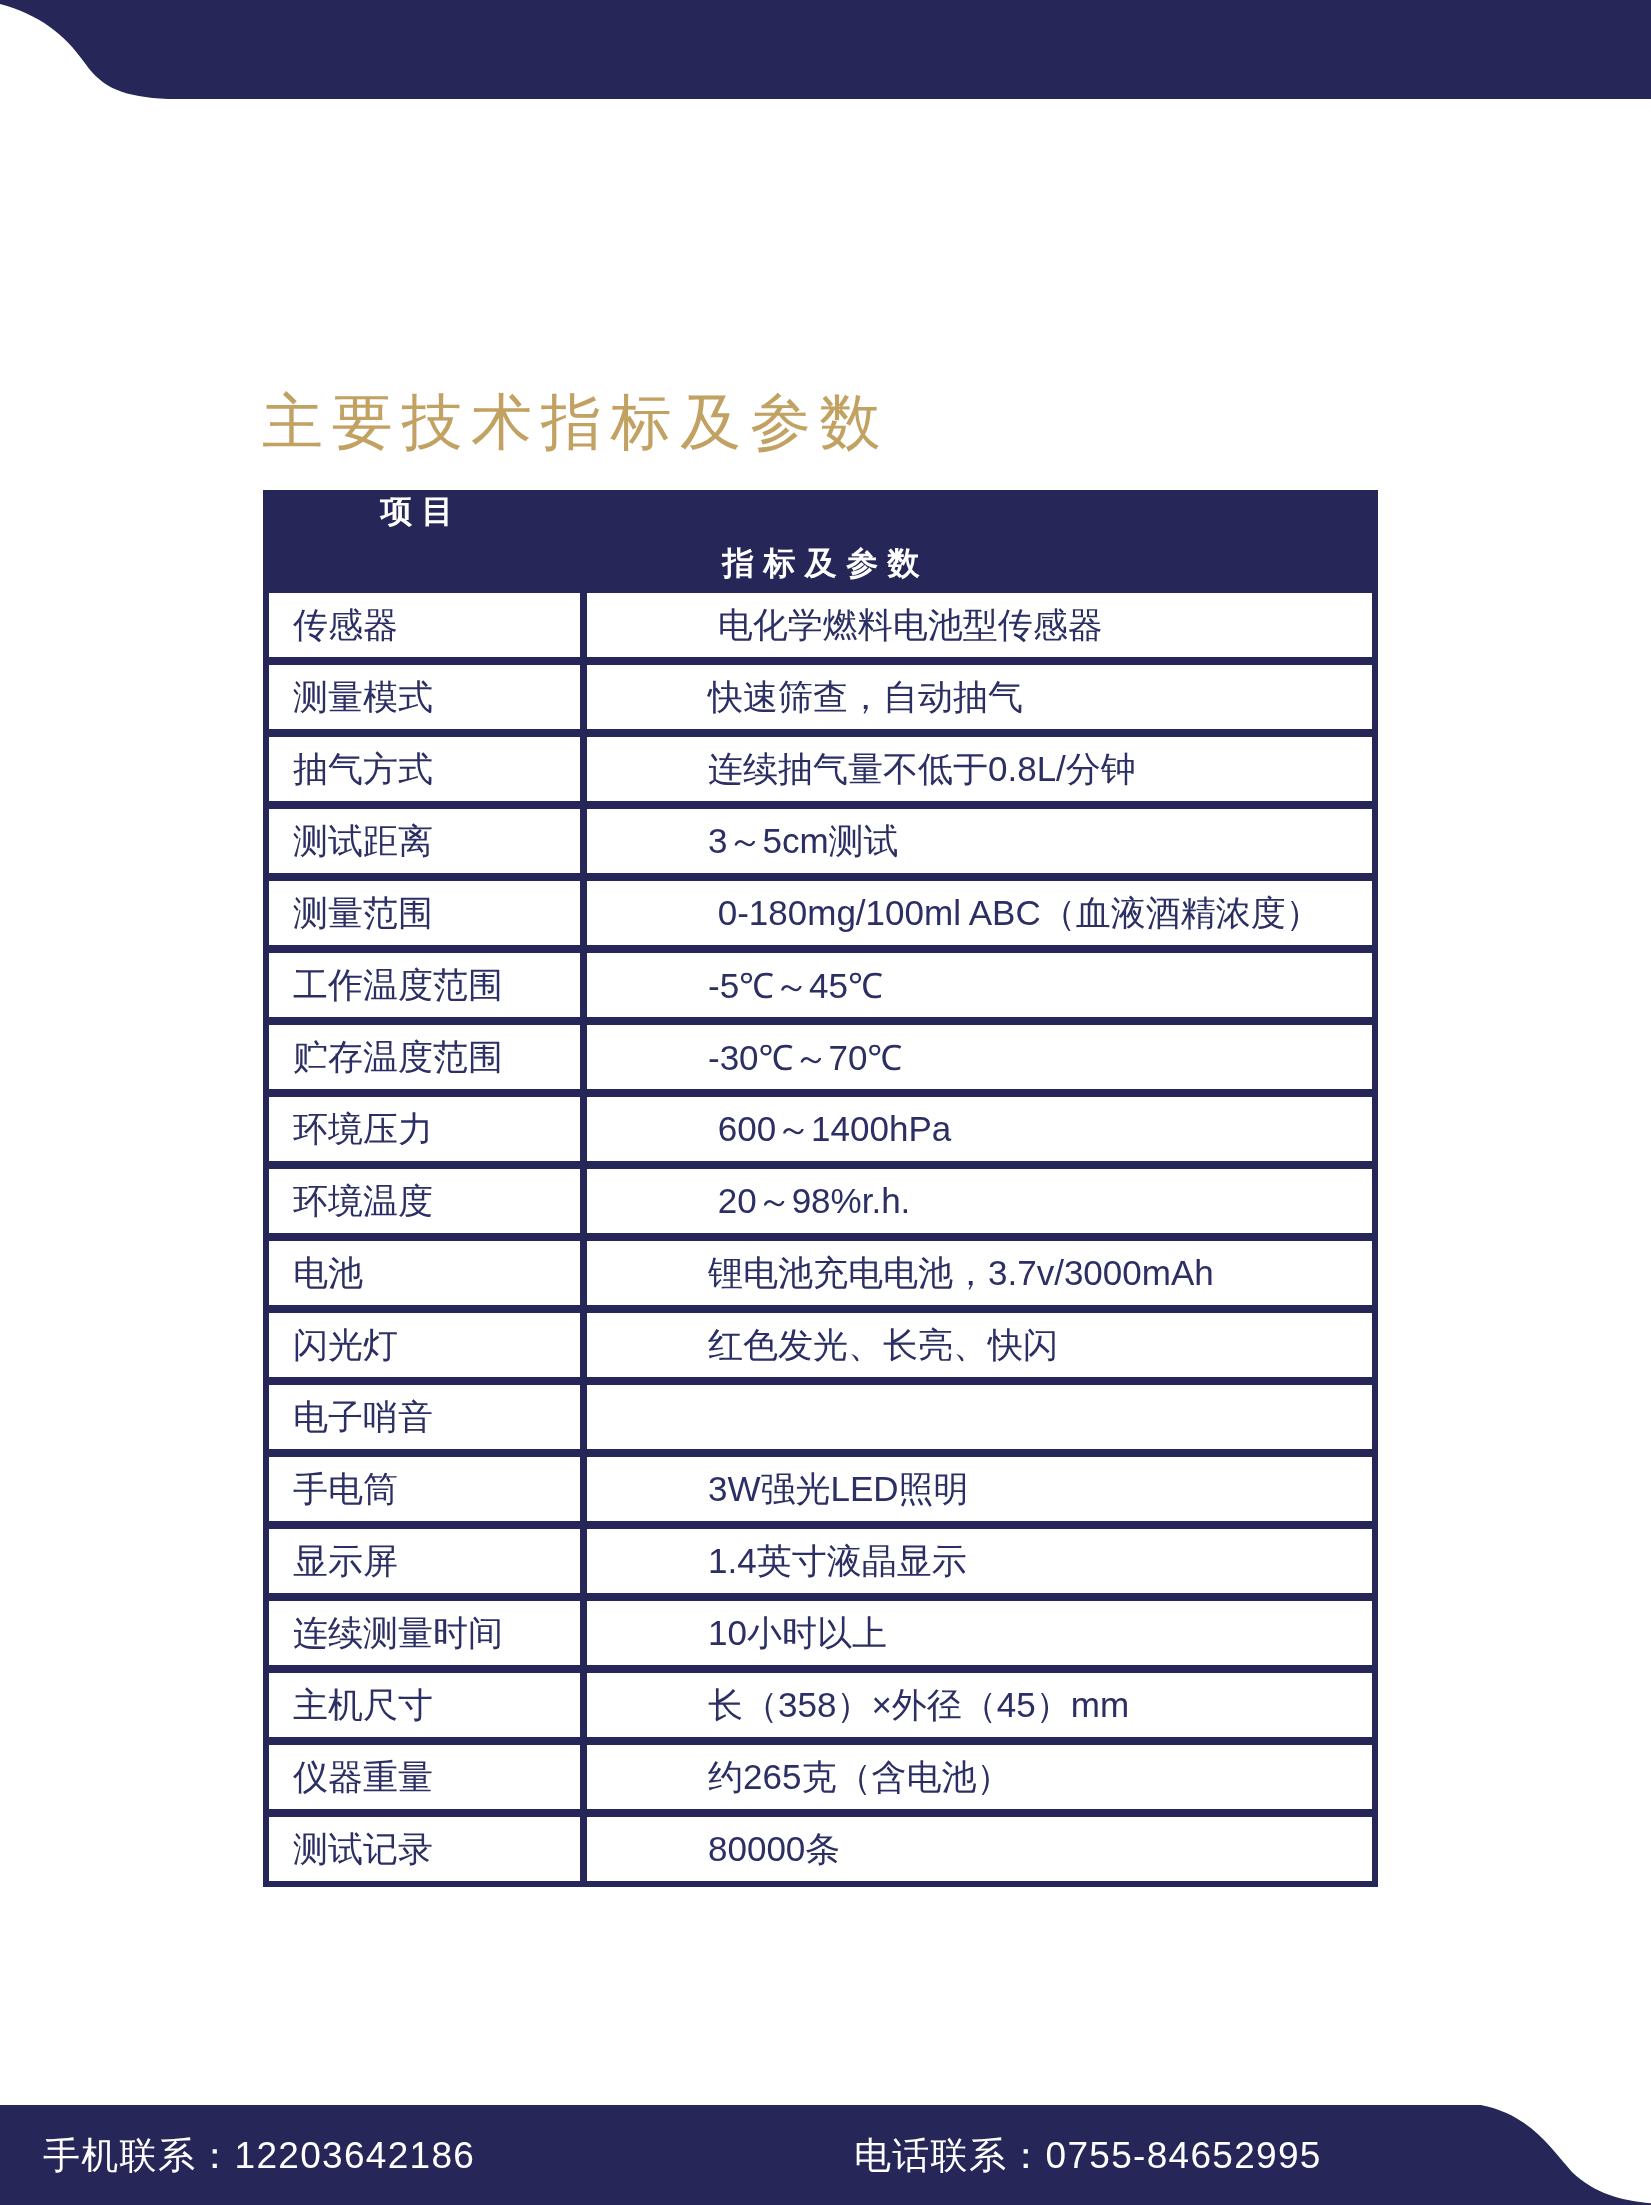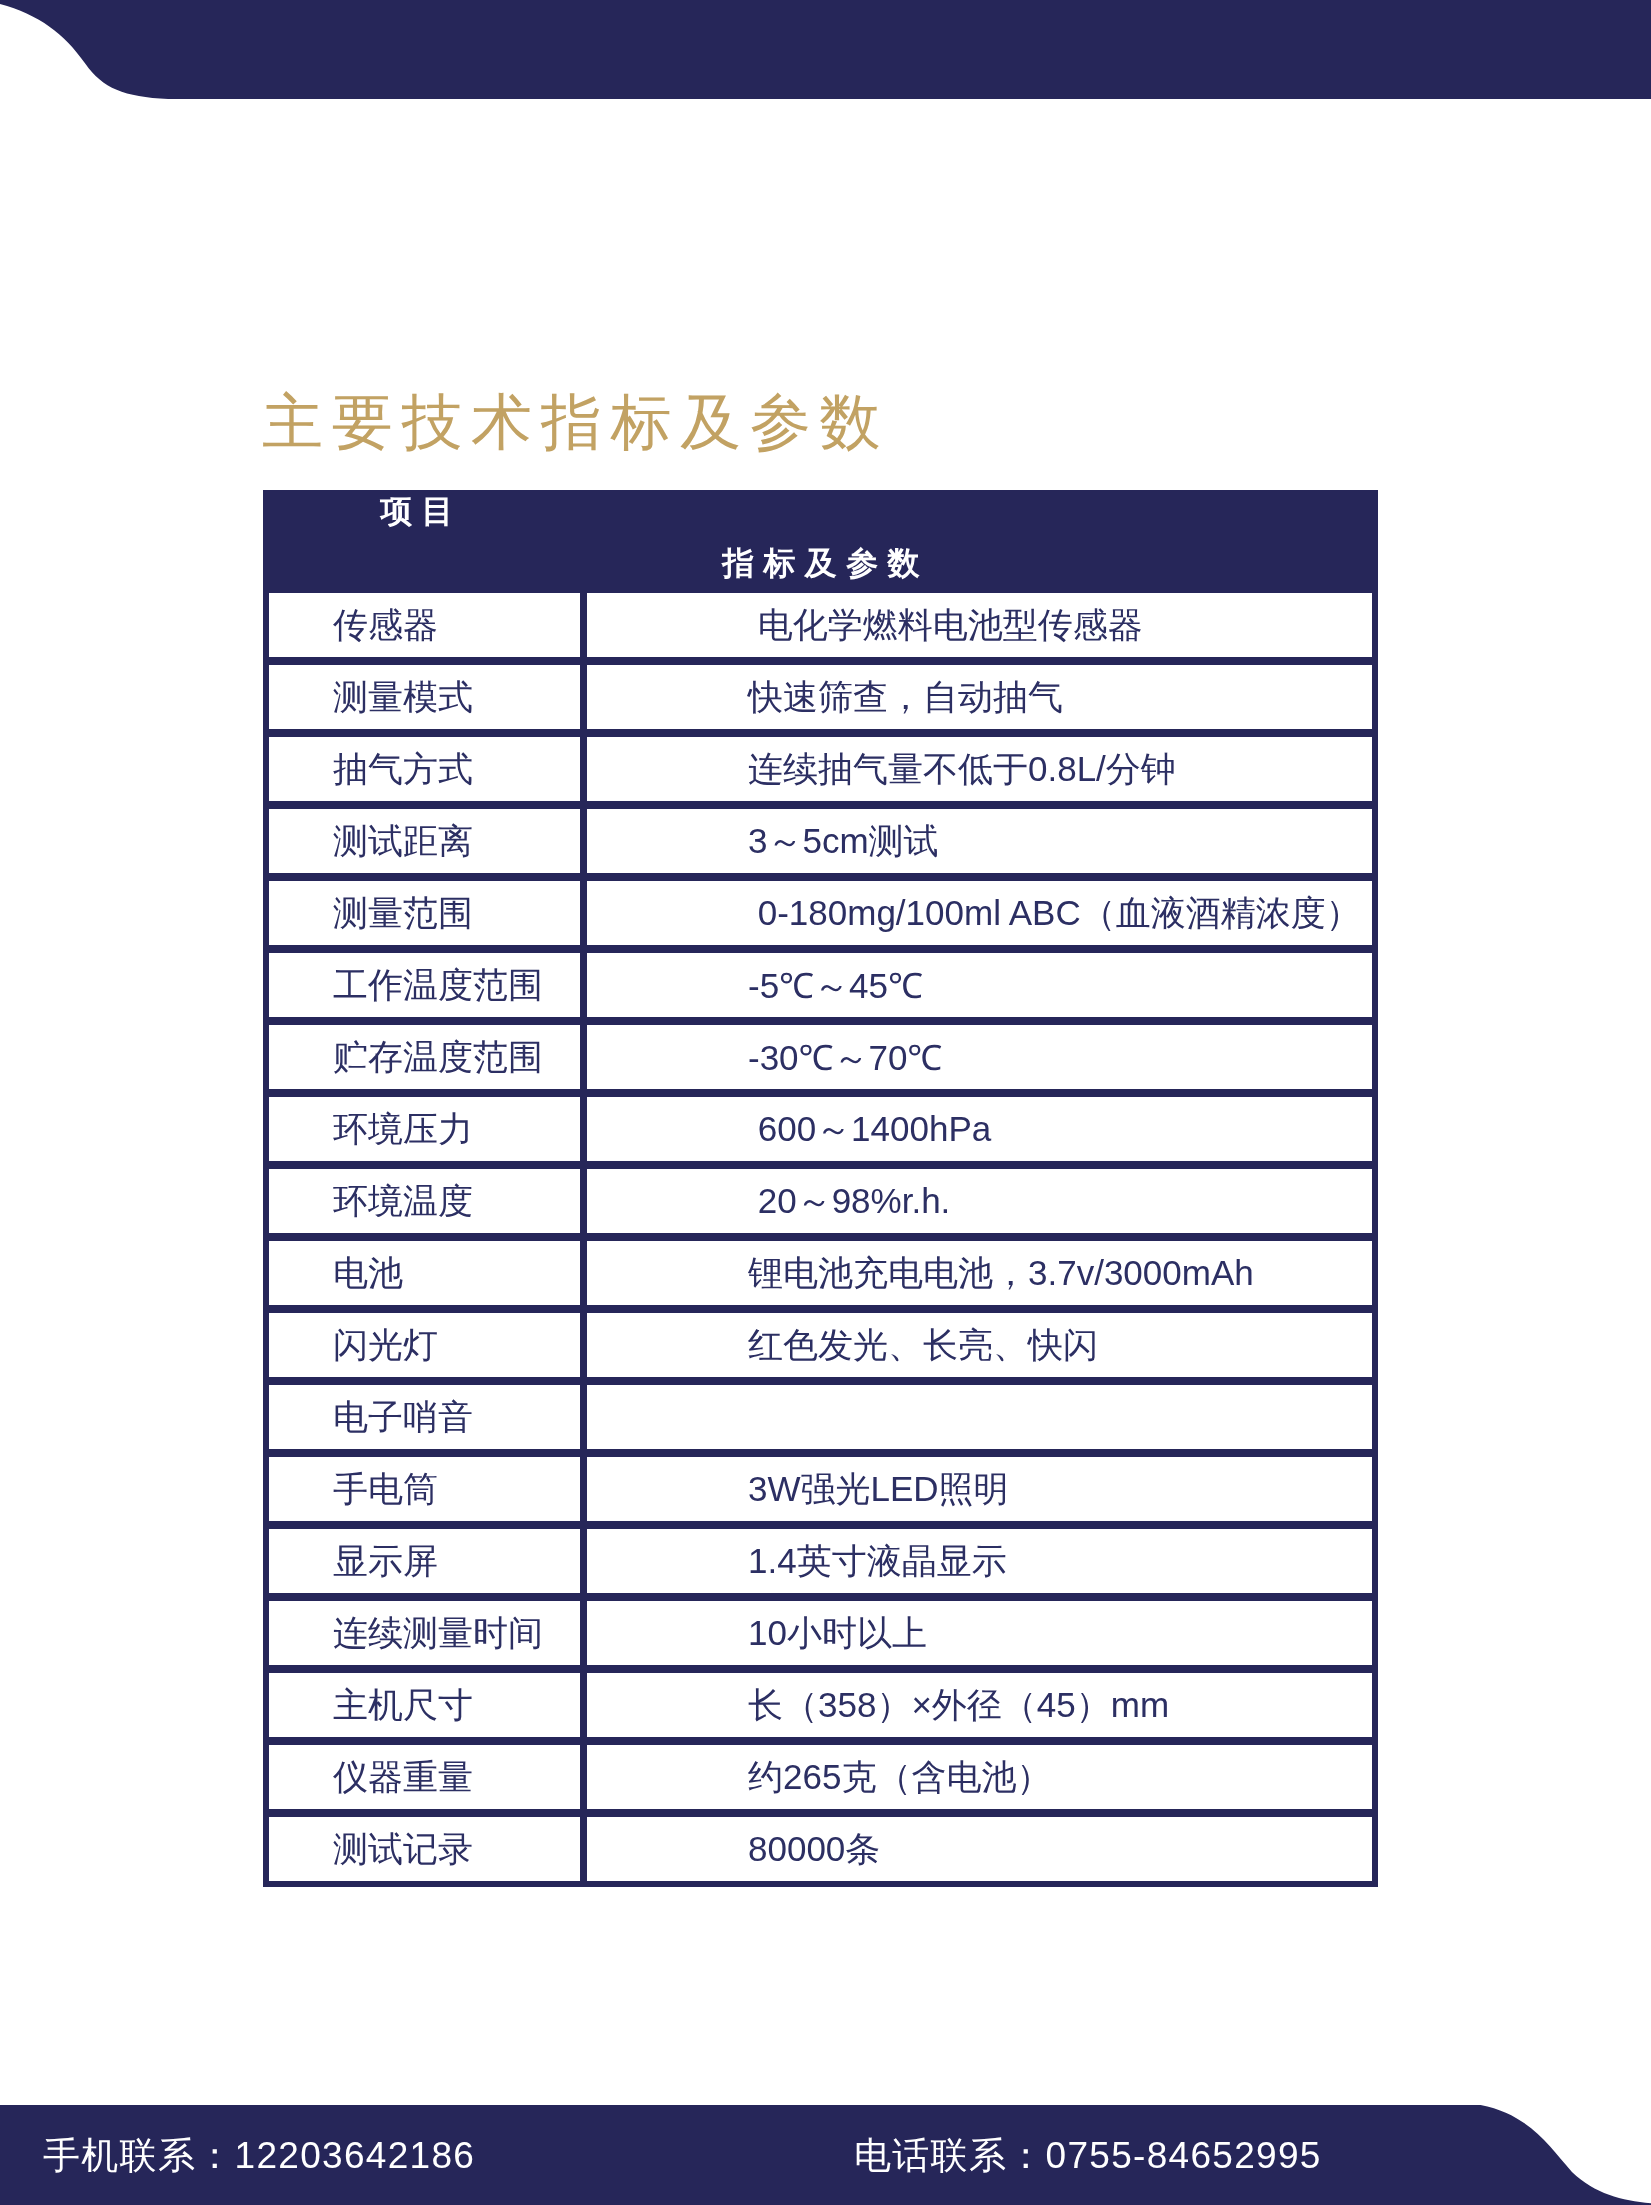--- a/index.html
+++ b/index.html
@@ -75,21 +75,21 @@
   }
   .trow:last-child{border-bottom:none;border-radius:9px;}
   .trow .cell{
     display:flex;
     align-items:center;
     color:#2c2f63;
     font-size:35px;
     white-space:pre;
     overflow:hidden;
   }
-  .trow .cell.label{width:375px;padding-left:24px;box-sizing:border-box;margin-left:40px;}
+  .trow .cell.label{width:375px;padding-left:24px;box-sizing:border-box;}
   .trow .cell.value{flex:1;padding-left:64px;box-sizing:border-box;}
   
   .footer-band{position:absolute;left:0;top:2105px;width:1652px;height:101px;}
   .footer-text{
     position:absolute;
     top:2105px;
     height:101px;
     display:flex;
     align-items:center;
     color:#ffffff;

